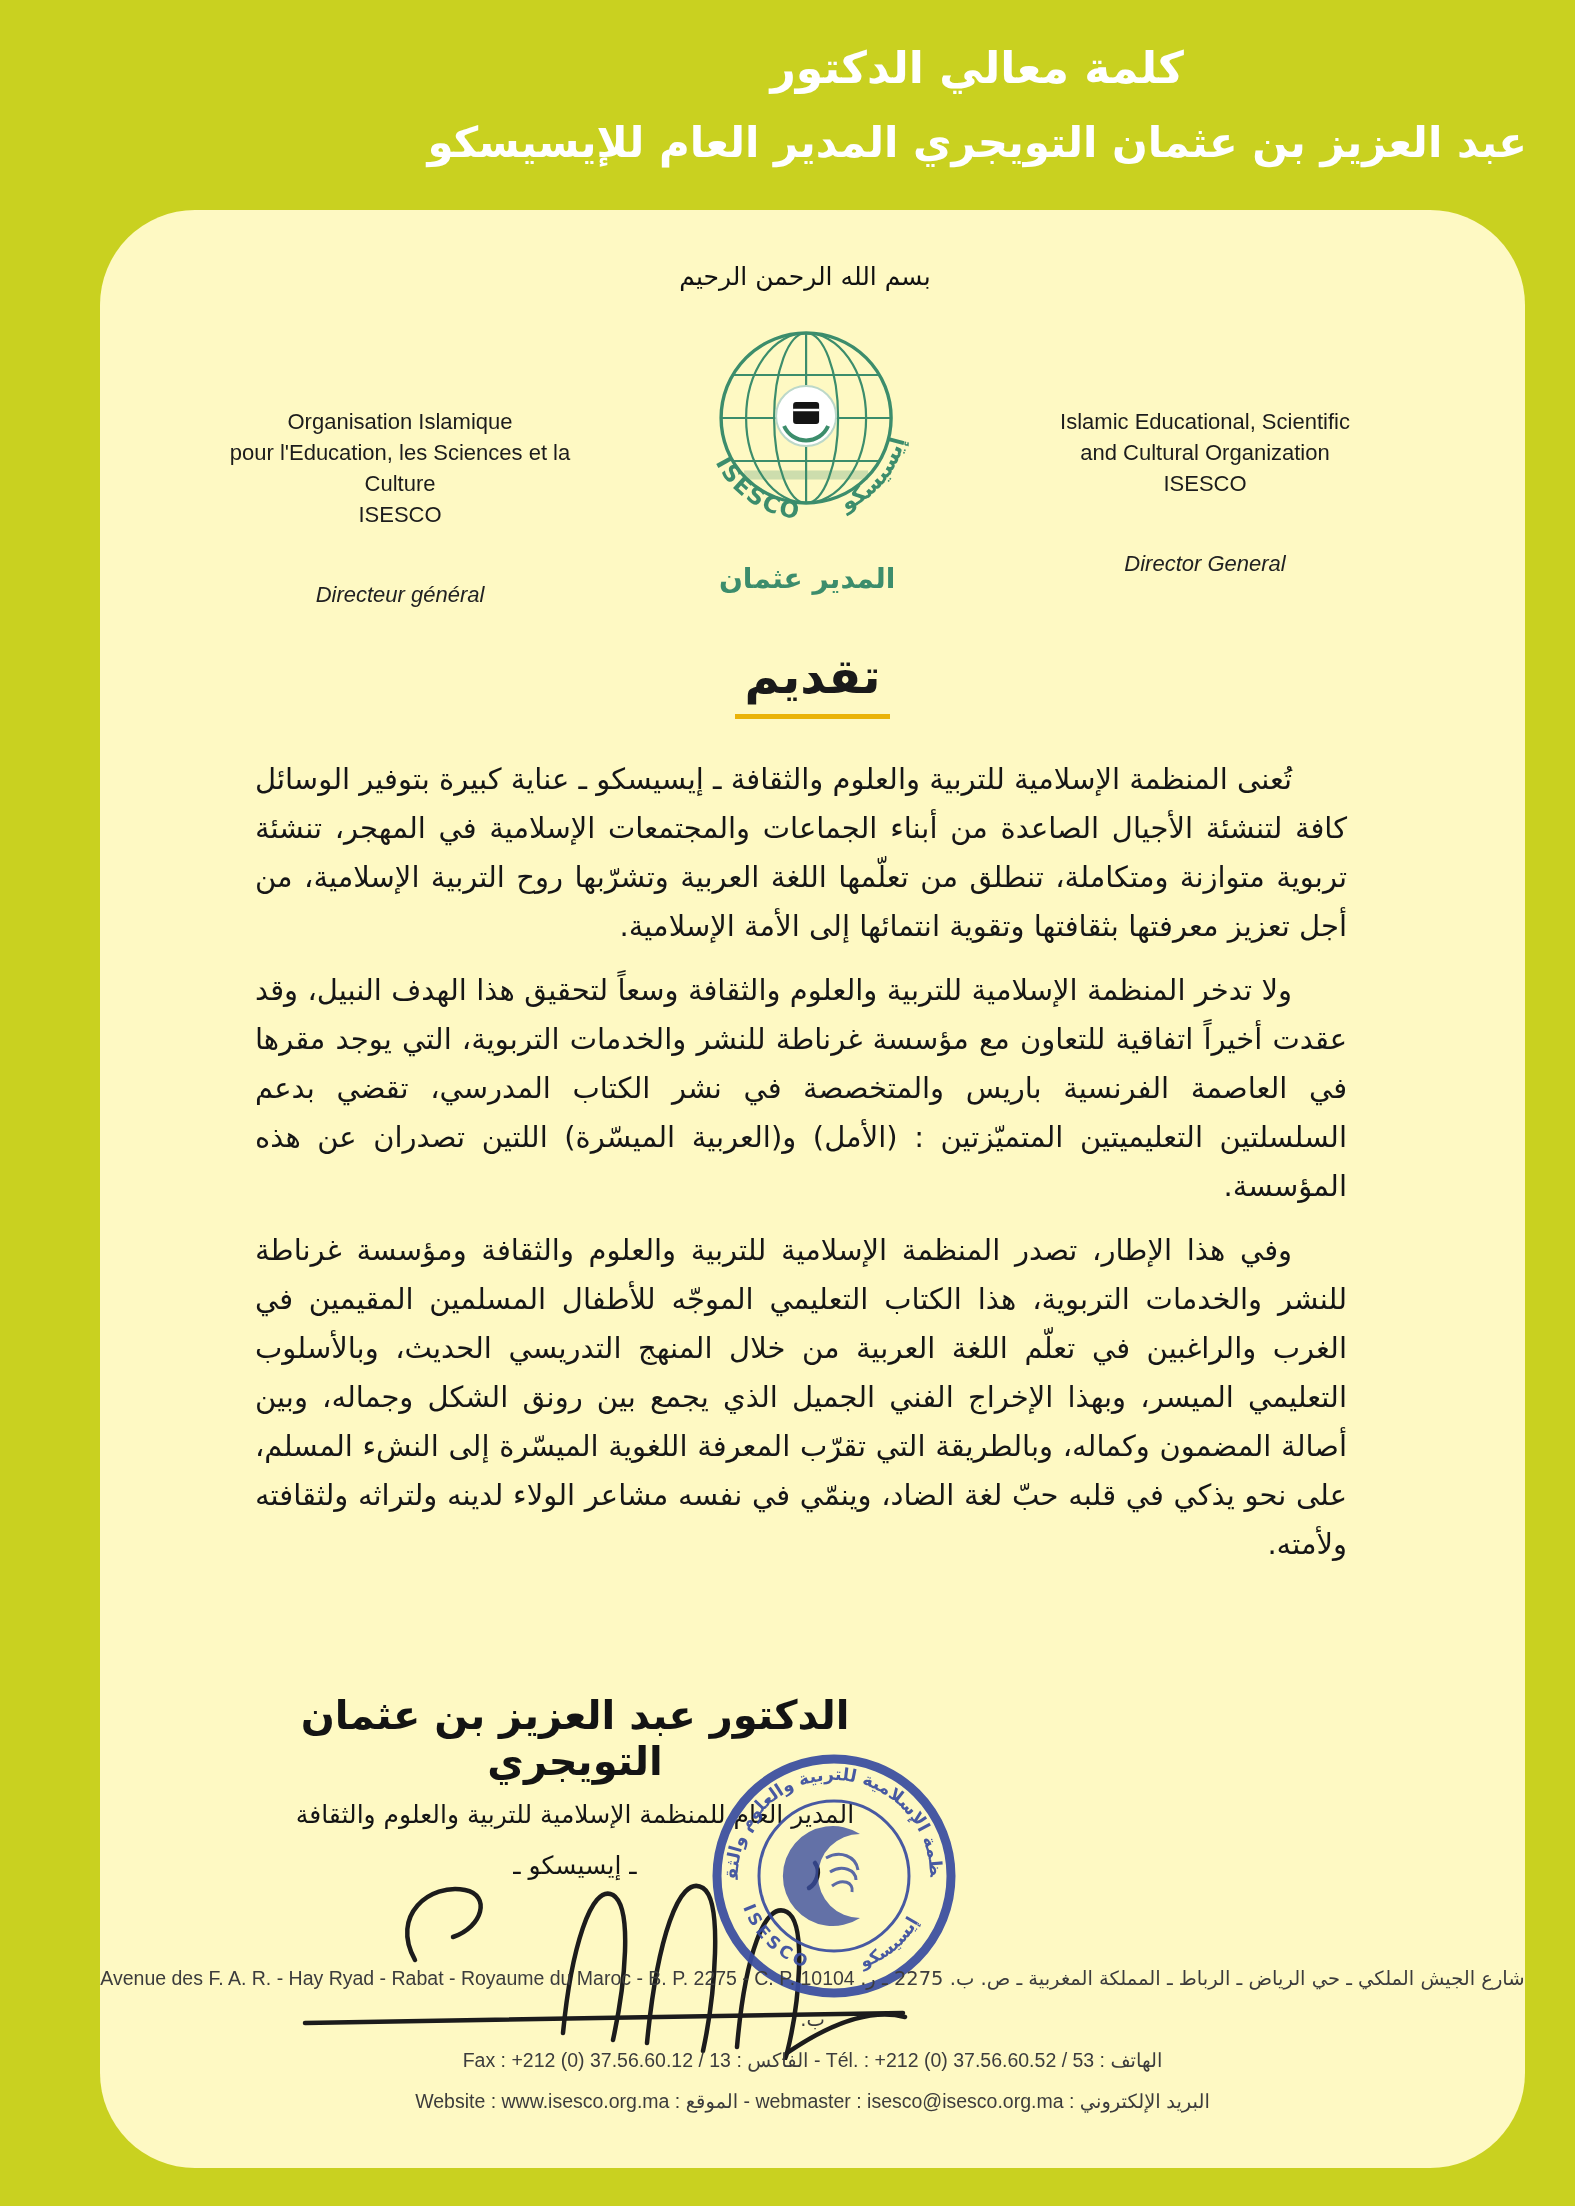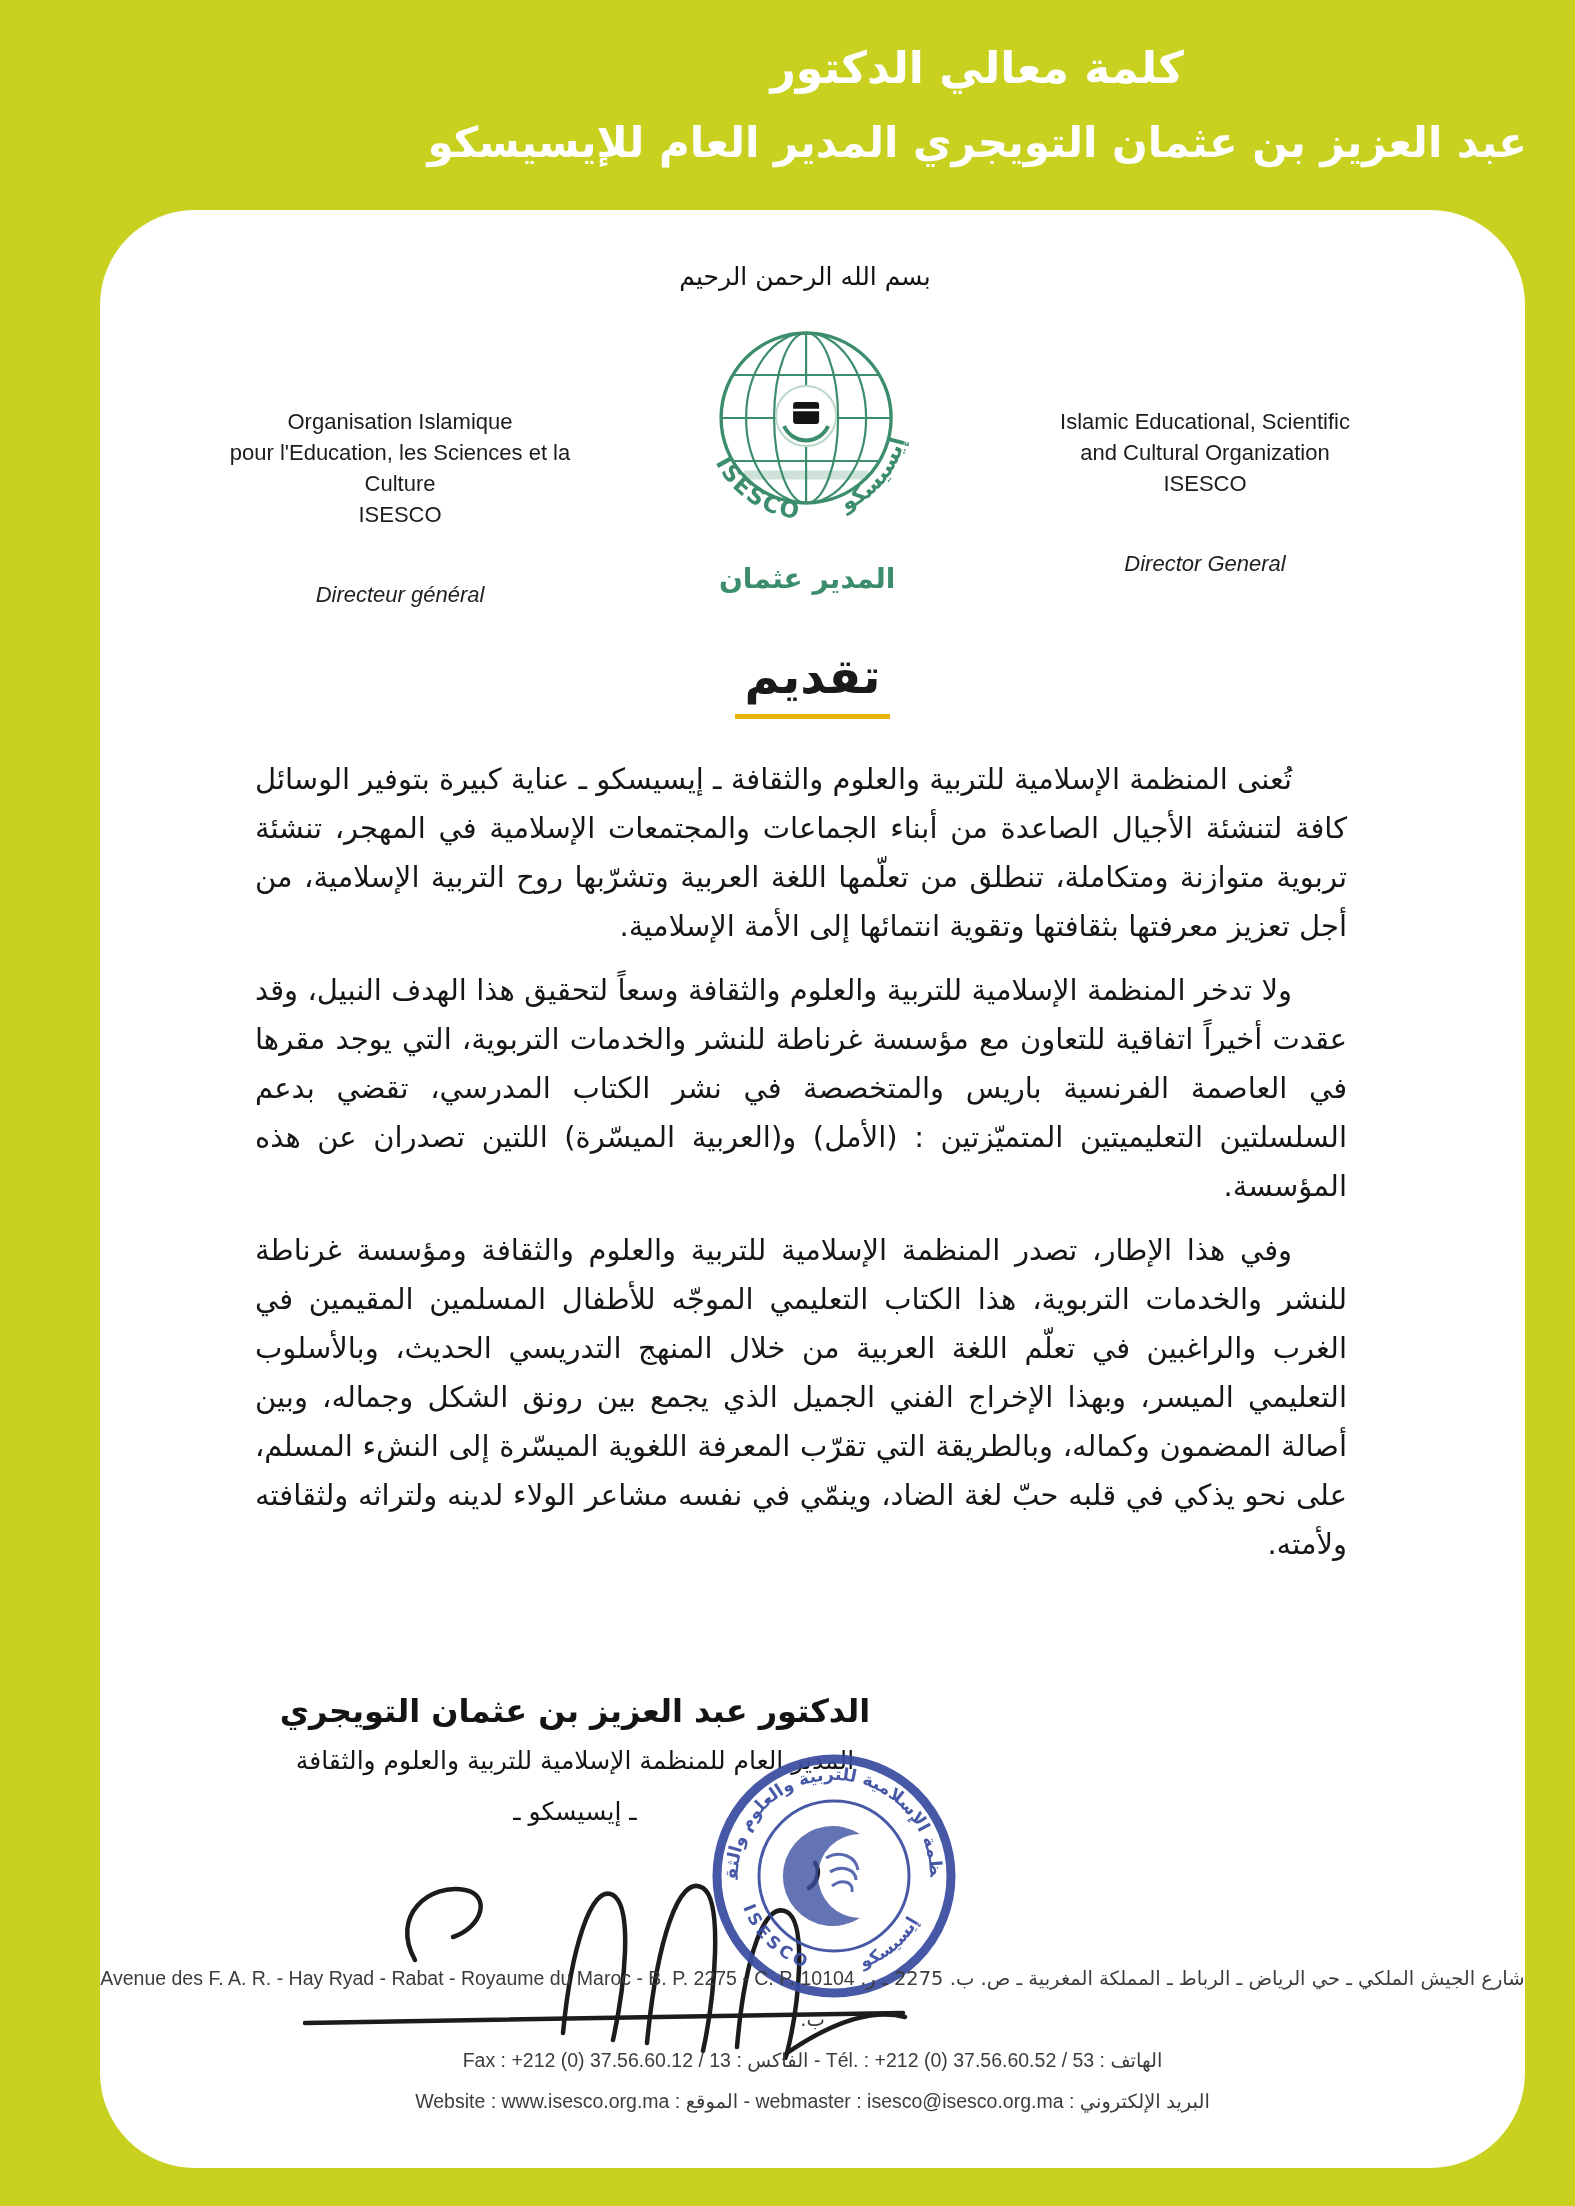--- a/index.html
+++ b/index.html
@@ -16,21 +16,21 @@
     text-align:center; direction:rtl;
     color:#ffffff; font-weight:bold;
   }
   .band-header .l1 { font-size:44px; line-height:72px; }
   .band-header .l2 { font-size:42px; line-height:78px; }
 
   
   .page {
     position:absolute; left:100px; top:210px;
     width:1425px; height:1958px;
-    background:#ffffff;
+    background:#fef9c3;
     border-radius:95px;
   }
 
   
   .letterhead { position:absolute; top:0; left:0; width:100%; height:420px; }
   .bismillah {
     position:absolute; top:52px; left:50%; transform:translateX(-53%);
     font-size:25px; color:#111; white-space:nowrap; direction:rtl;
   }
   .logo-wrap { position:absolute; top:100px; left:50%; transform:translateX(-53%); }
@@ -61,21 +61,21 @@
     direction:rtl; text-align:justify;
     font-size:29px; line-height:49px; color:#161616;
   }
   .body-text p { text-indent:55px; margin-bottom:15px; }
 
   
   .sig-block {
     position:absolute; top:1482px; left:130px; width:690px;
     direction:rtl; text-align:center; color:#141414;
   }
-  .sig-name { font-size:32px; font-weight:bold; margin-bottom:16px; }
+  .sig-name { font-size:40px; font-weight:bold; margin-bottom:16px; }
   .sig-role { font-size:25px; margin-bottom:22px; }
   .sig-org  { font-size:25px; }
   .scribble { position:absolute; left:195px; top:1645px; }
   .stamp    { position:absolute; left:608px; top:1540px; opacity:.93; }
 
   
   .page-footer {
     position:absolute; bottom:46px; left:0; width:100%;
     text-align:center; color:#3c3c3c;
     font-size:19.5px; line-height:41px;

